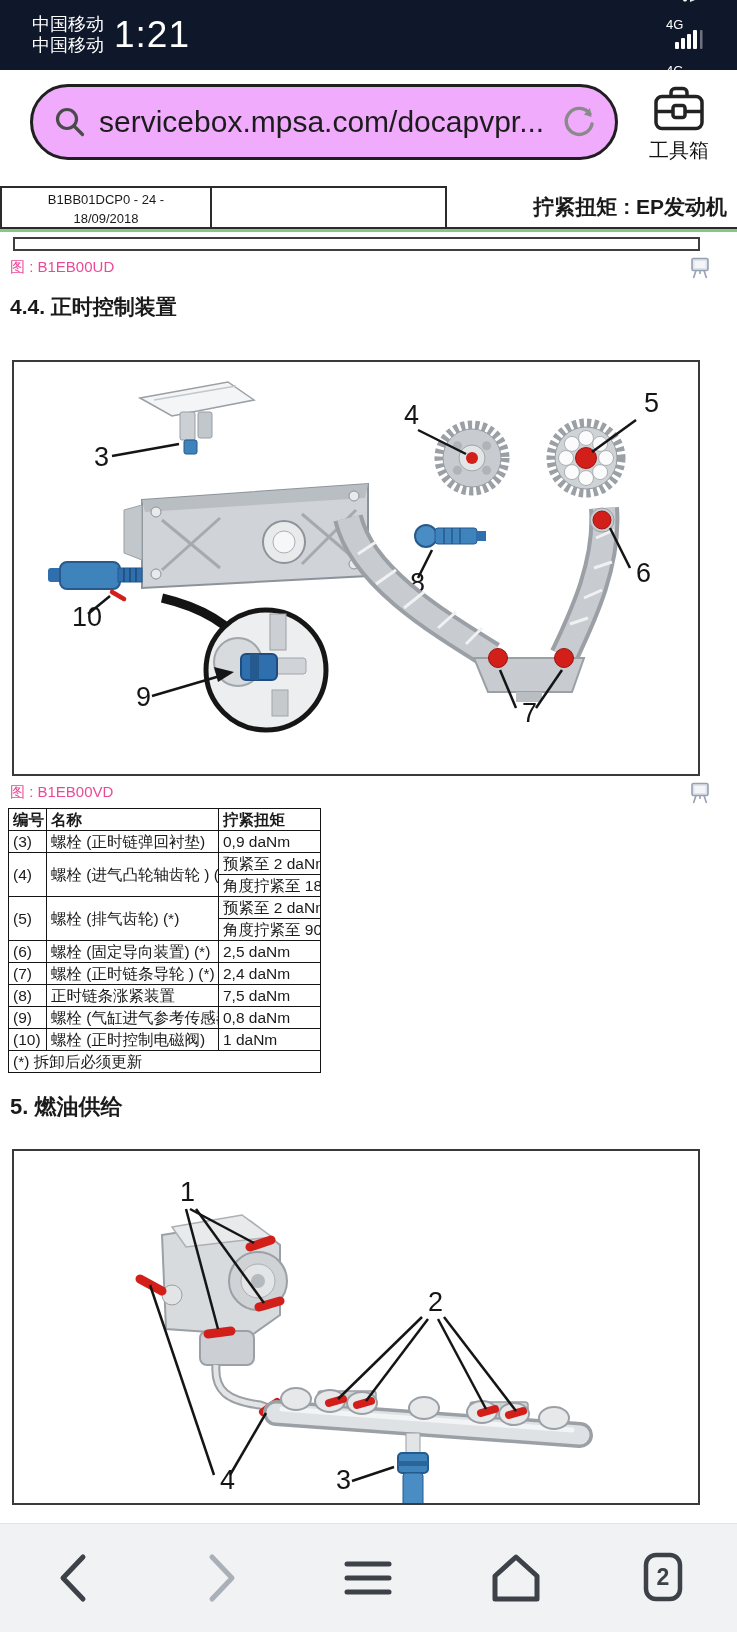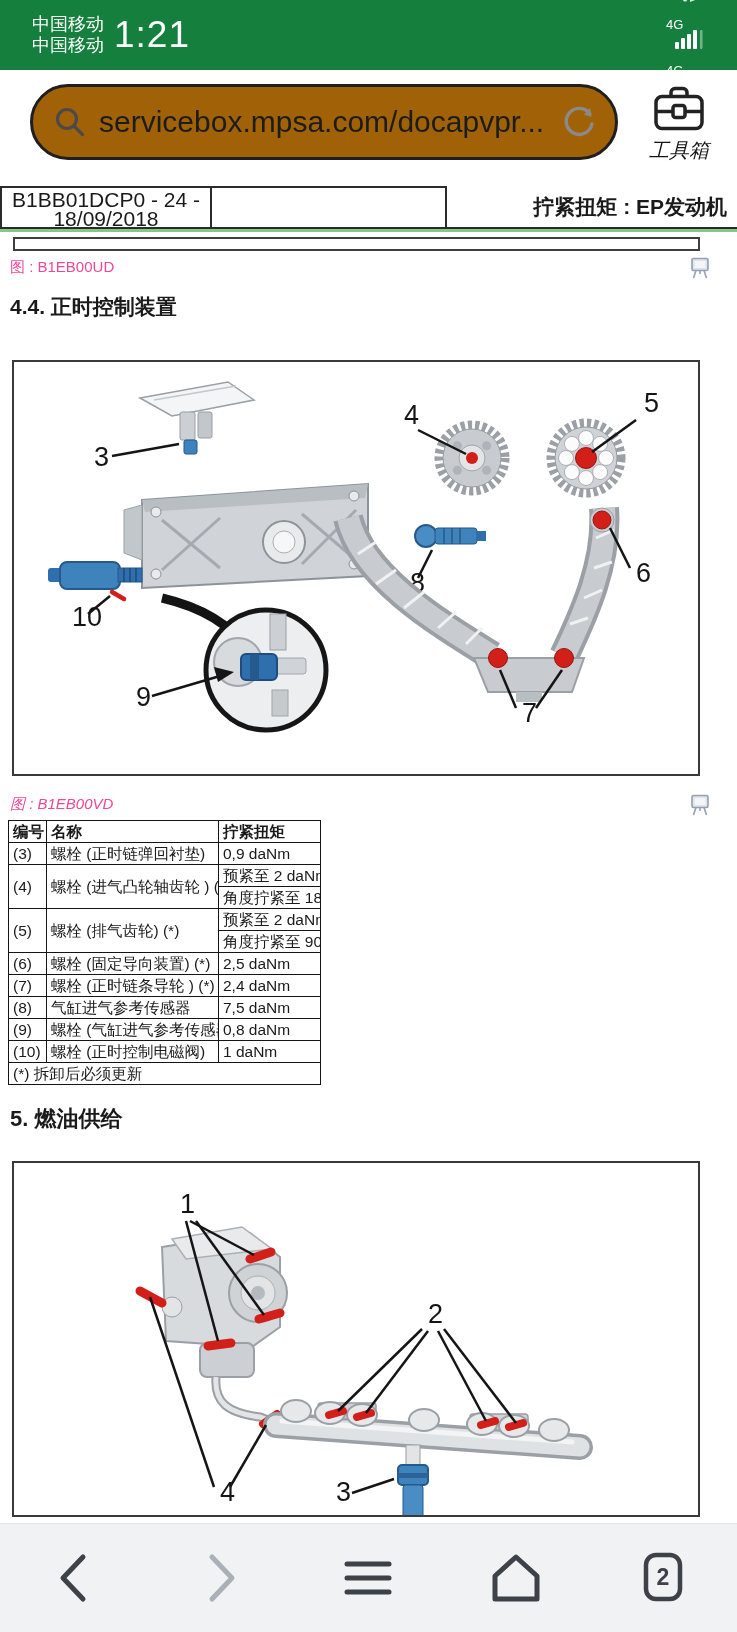--- a/index.html
+++ b/index.html
@@ -1,44 +1,44 @@
 <!DOCTYPE html>
 <html><head>
 <meta charset="utf-8">
 <style>
   * { margin:0; padding:0; box-sizing:border-box; }
   html,body { width:737px; height:1632px; overflow:hidden; background:#fff;
     font-family:"Liberation Sans","DejaVu Sans",sans-serif; color:#1a1a1a; }
   .page { position:relative; width:737px; height:1632px; }
 
   
-  .status-bar { height:70px; background:#15803d; color:#fff; display:flex;
+  .status-bar { height:70px; background:#0f172a; color:#fff; display:flex;
     align-items:center; justify-content:space-between; padding:0 16px 0 32px; }
   .sb-left { display:flex; align-items:center; gap:10px; }
   .sb-carrier { font-size:18px; line-height:21px; }
   .sb-time { font-size:37px; font-weight:500; letter-spacing:1px; }
   .sb-right { display:flex; align-items:center; gap:10px;flex-direction:column; }
   .sb-speed { font-size:15px; line-height:15px; text-align:left; }
   .sb-ico { position:relative; width:38px; height:36px; }
   .sb-ico .gen { position:absolute; top:1px; left:0; font-size:13px; }
   .sb-ico svg { position:absolute; bottom:3px; right:1px; }
 
   
   .chrome { height:110px; background:#fff; position:relative; }
   .url-pill { position:absolute; left:30px; top:14px; width:588px; height:76px;
     border:3.5px solid #1f1f1f; border-radius:40px; display:flex; align-items:center;
-    padding:0 18px 0 20px; background:#a16207; }
+    padding:0 18px 0 20px; background:#f0abfc; }
   .url-text { flex:1; font-size:30px; color:#1c1c1c; white-space:nowrap; overflow:hidden; margin-left:12px; }
-  .toolbox { position:absolute; right:12px; top:16px; width:92px; text-align:center;font-style:italic; }
+  .toolbox { position:absolute; right:12px; top:16px; width:92px; text-align:center; }
   .toolbox-label { font-size:20px; color:#141414; margin-top:1px; }
 
   
   .doc-header { margin-top:6px; height:43px; display:flex; border-bottom:2px solid #2b2b2b; }
   .dh-ref { width:212px; border:2px solid #2b2b2b; border-bottom:none; text-align:center;
-    font-size:21px; line-height:19px; padding-top:2px; }
+    font-size:13px; line-height:19px; padding-top:2px; }
   .dh-mid { width:235px; border-top:2px solid #2b2b2b; border-right:2px solid #2b2b2b; }
   .dh-title { flex:1; text-align:right; padding-right:10px; font-size:21px; font-weight:bold;
     display:flex; align-items:center; justify-content:flex-end; }
   .green-line { height:3px; background:#85c985; }
 
   .fig-sliver { margin:5px 37px 0 13px; height:14px; border:2px solid #3f3f3f; background:#fff; }
 
   .caption-row { margin:3px 26px 0 10px; height:27px; display:flex;
     align-items:center; justify-content:space-between; }
   .caption-text { font-size:15px; color:#ec4899; }
@@ -279,21 +279,21 @@
       <circle cx="484" cy="296" r="9.5" fill="#d21f1a" stroke="#991412"></circle>
       <circle cx="550" cy="296" r="9.5" fill="#d21f1a" stroke="#991412"></circle>
       <text class="co" x="622" y="220">6</text>
       <line x1="616" y1="206" x2="596" y2="166" stroke="#151515" stroke-width="2.5"></line>
       <text class="co" x="508" y="360">7</text>
       <line x1="502" y1="346" x2="486" y2="308" stroke="#151515" stroke-width="2.5"></line>
       <line x1="522" y1="346" x2="548" y2="308" stroke="#151515" stroke-width="2.5"></line>
     </svg>
   </div>
 
-  <div class="caption-row" style="margin-top:15px;font-style:italic;">
+  <div class="caption-row" style="margin-top:3px;">
     <span class="caption-text">图 : B1EB00VD</span>
     <svg width="22" height="24" viewBox="0 0 22 24">
       <rect x="3" y="2.5" width="16" height="12" rx="1.5" fill="#dfe3ea" stroke="#96a0b3" stroke-width="1.6"></rect>
       <rect x="5.5" y="5" width="11" height="7" fill="#f3f5f8"></rect>
       <line x1="7" y1="14.5" x2="4.5" y2="22" stroke="#96a0b3" stroke-width="1.6"></line>
       <line x1="15" y1="14.5" x2="17.5" y2="22" stroke="#96a0b3" stroke-width="1.6"></line>
       <line x1="11" y1="14.5" x2="11" y2="18" stroke="#96a0b3" stroke-width="1.6"></line>
     </svg>
   </div>
 
@@ -335,21 +335,21 @@
       <td>螺栓 (固定导向装置) (*)</td>
       <td>2,5 daNm</td>
     </tr>
     <tr>
       <td>(7)</td>
       <td>螺栓 (正时链条导轮 ) (*)</td>
       <td>2,4 daNm</td>
     </tr>
     <tr>
       <td>(8)</td>
-      <td>气缸进气参考传感器</td>
+      <td>正时链条涨紧装置</td>
       <td>7,5 daNm</td>
     </tr>
     <tr>
       <td>(9)</td>
       <td>螺栓 (气缸进气参考传感器)</td>
       <td>0,8 daNm</td>
     </tr>
     <tr>
       <td>(10)</td>
       <td>螺栓 (正时控制电磁阀)</td>

